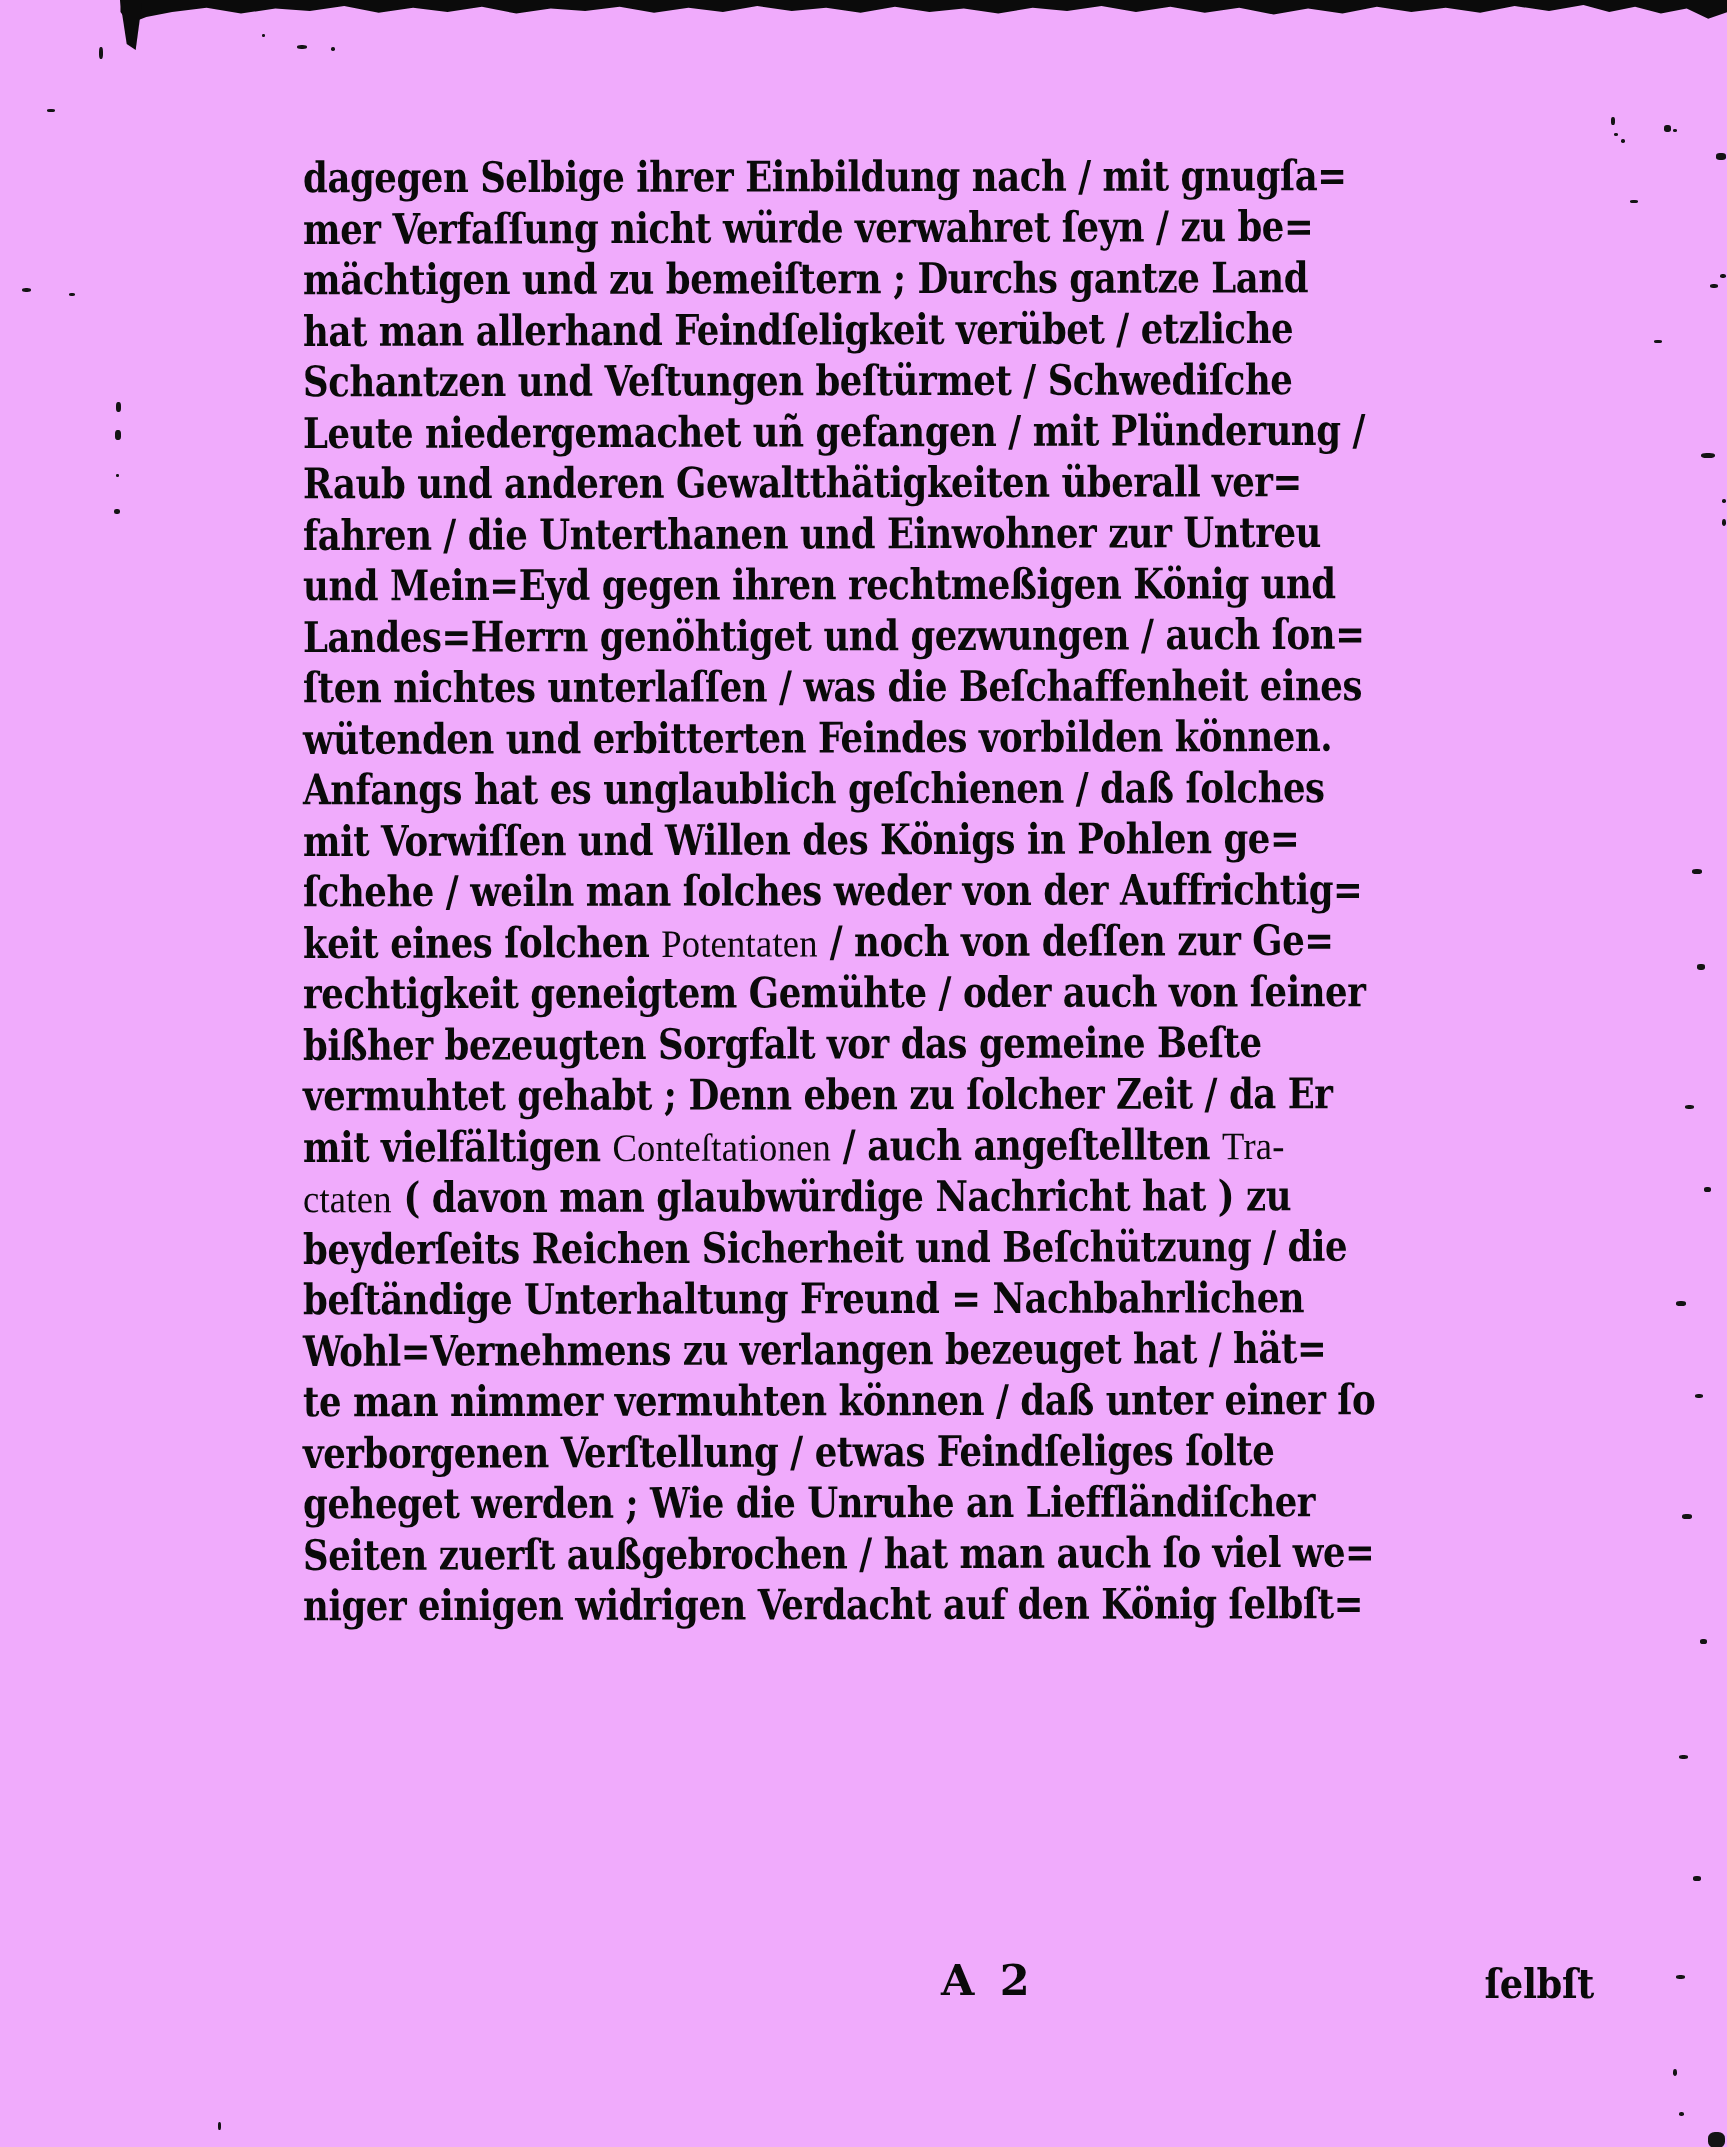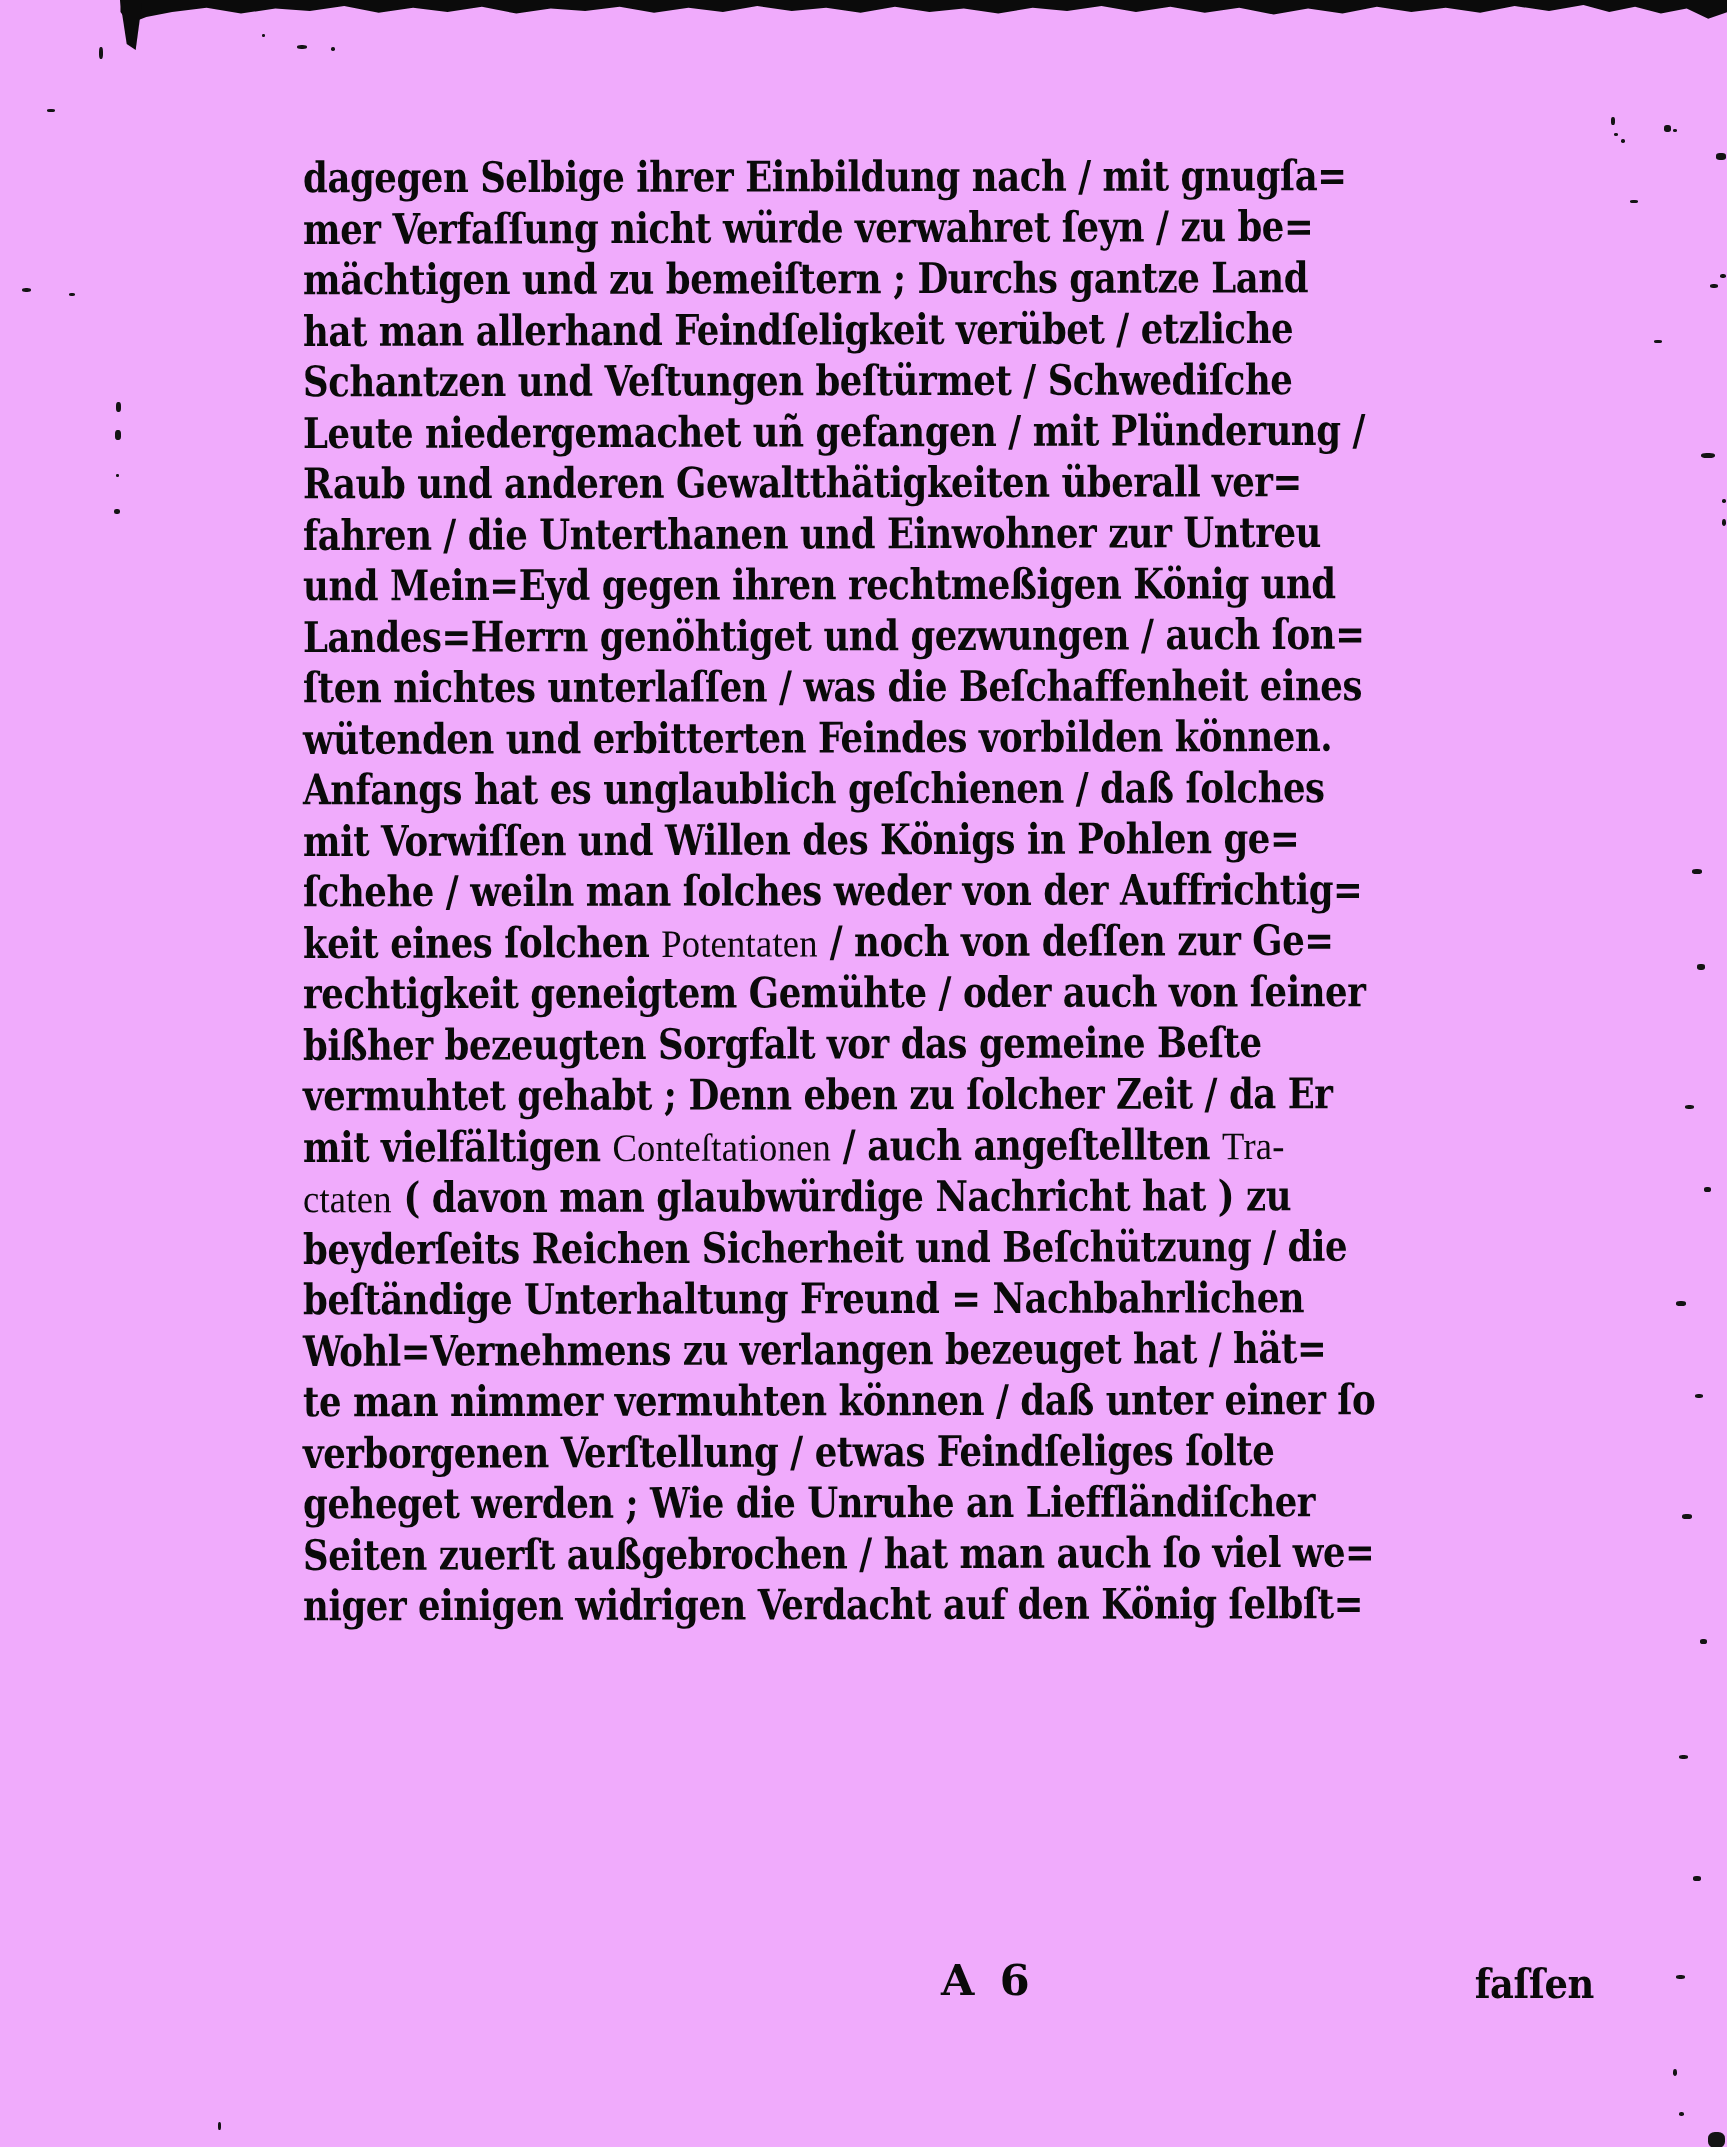--- a/index.html
+++ b/index.html
@@ -207,18 +207,18 @@
     <div class="line"><span class="fr">beſtändige  Unterhaltung  Freund = Nachbahrlichen</span></div>
     <div class="line"><span class="fr">Wohl=Vernehmens zu verlangen bezeuget hat / hät=</span></div>
     <div class="line"><span class="fr">te man nimmer vermuhten können / daß unter einer ſo</span></div>
     <div class="line"><span class="fr">verborgenen Verſtellung /  etwas Feindſeliges ſolte</span></div>
     <div class="line"><span class="fr">geheget werden ;  Wie die Unruhe an Lieffländiſcher</span></div>
     <div class="line"><span class="fr">Seiten zuerſt außgebrochen / hat man auch ſo viel we=</span></div>
     <div class="line"><span class="fr">niger einigen widrigen Verdacht auf den König ſelbſt=</span></div>
   </div>
 
   <div id="footer">
-    <div id="sig-mark">A 6</div>
-    <div id="catchword">faſſen</div>
+    <div id="sig-mark">A 2</div>
+    <div id="catchword">ſelbſt</div>
   </div>
 
 </div>
 
 
 </body></html>

